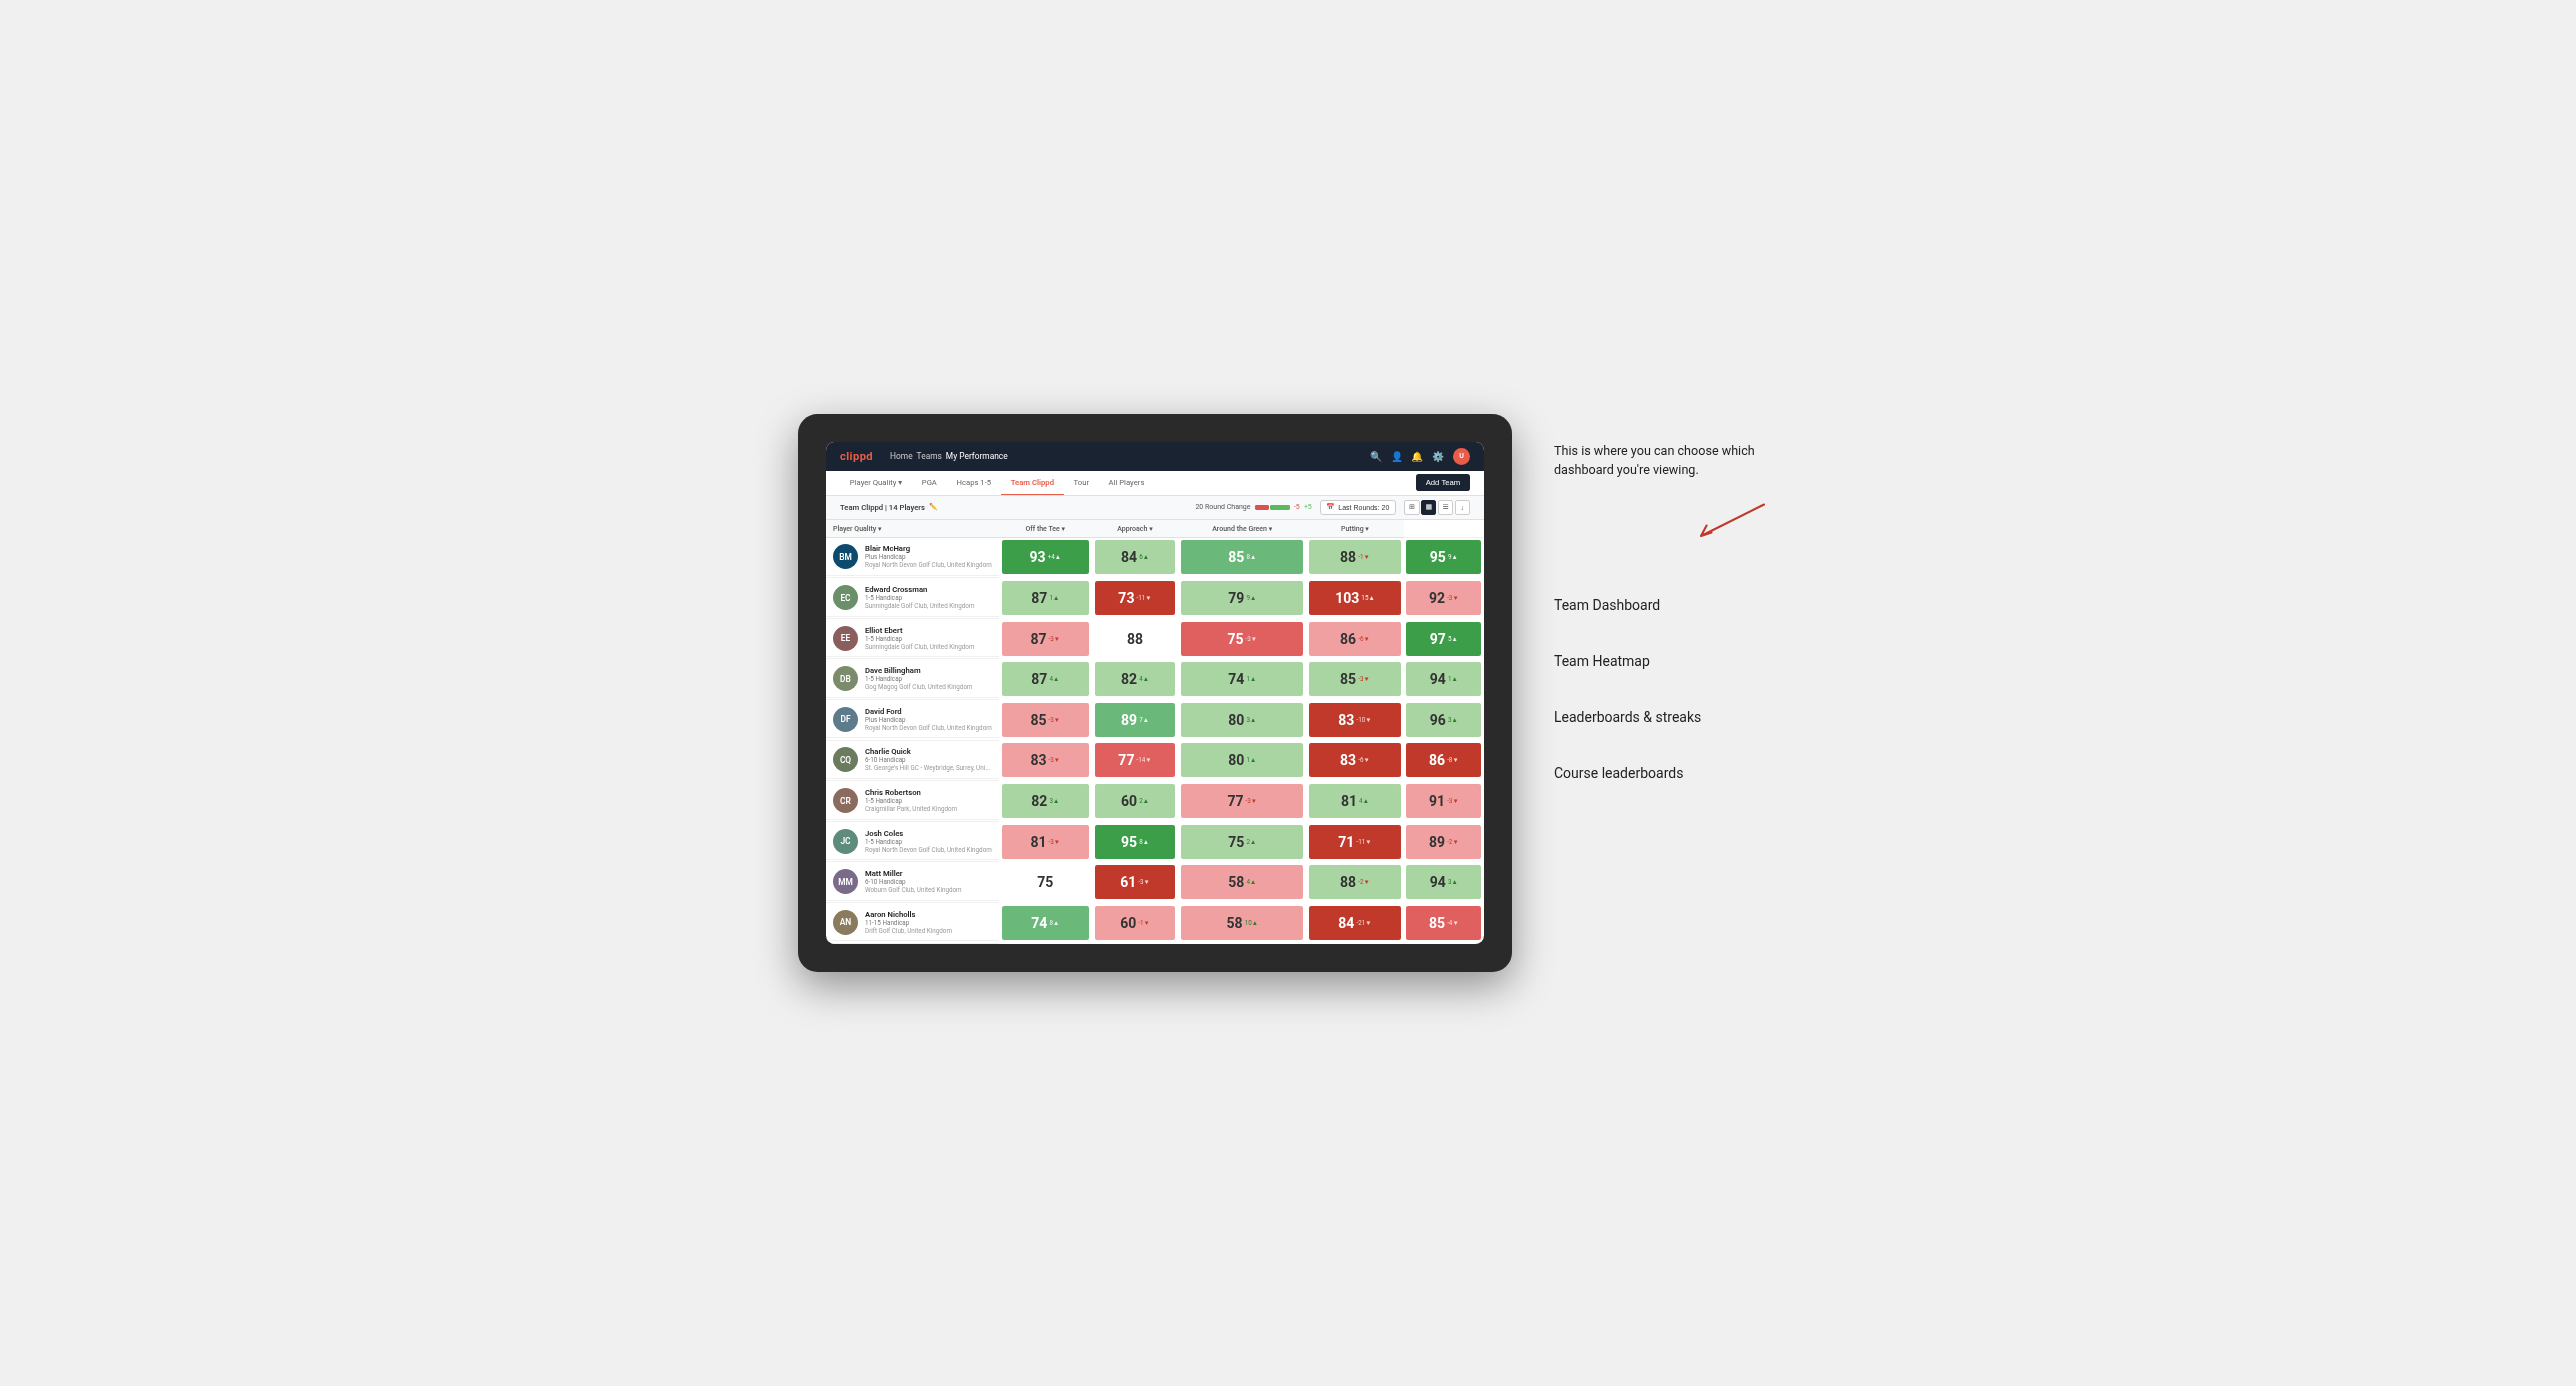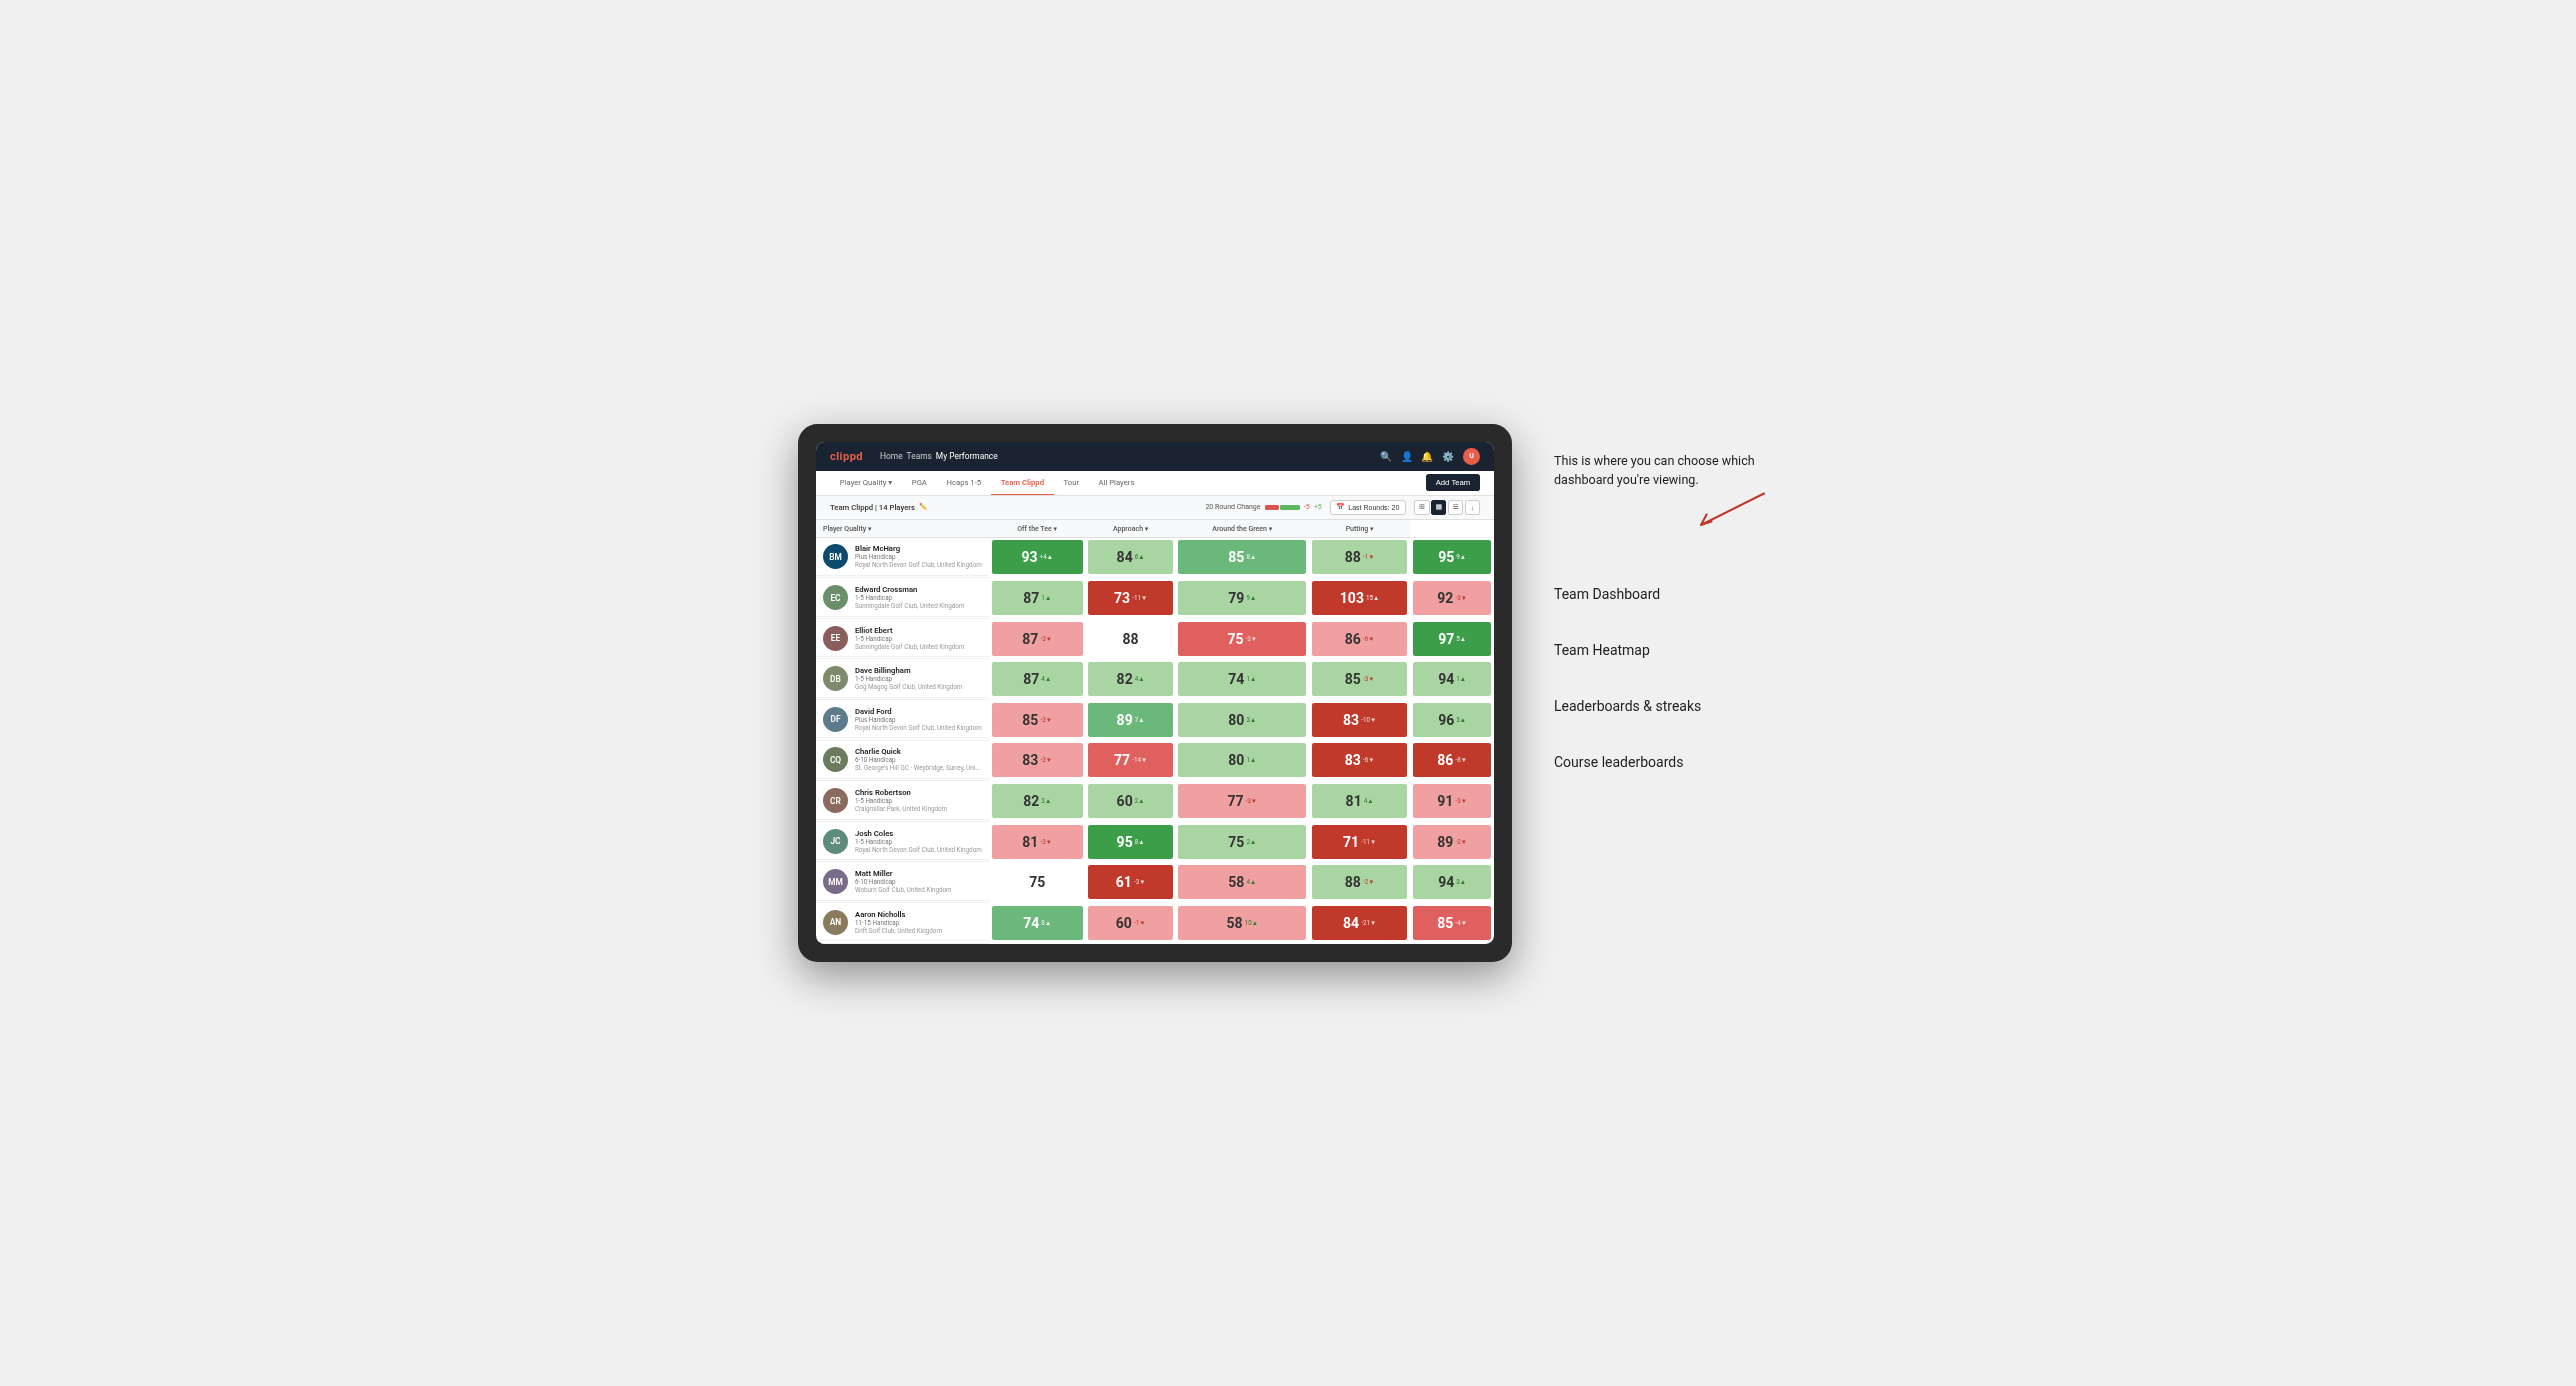--- a/index.html
+++ b/index.html
@@ -18,21 +18,21 @@
       align-items: flex-start;
       gap: 42px;
       width: 100%;
       max-width: 980px;
     }
 
     
     .tablet {
       background: #2a2a2a;
       border-radius: 19.6px;
-      padding: 18px;
+      padding: 28px;
       box-shadow: 0 14px 42px rgba(0,0,0,0.4);
       flex: 1;
       min-width: 0;
     }
 
     .tablet-screen {
       background: #fff;
       border-radius: 8.4px;
       overflow: hidden;
     }
@@ -346,20 +346,21 @@
     .annotation-panel {
       width: 224px;
       flex-shrink: 0;
       padding-top: 28px;
     }
 
     .annotation-text {
       font-size: 12.6px;
       color: #222;
       line-height: 1.5;
+      margin-bottom: 21px;
     }
 
     .annotation-arrow {
       display: flex;
       justify-content: flex-end;
       margin-bottom: 28px;
     }
 
     .red-arrow {
       width: 84px;

